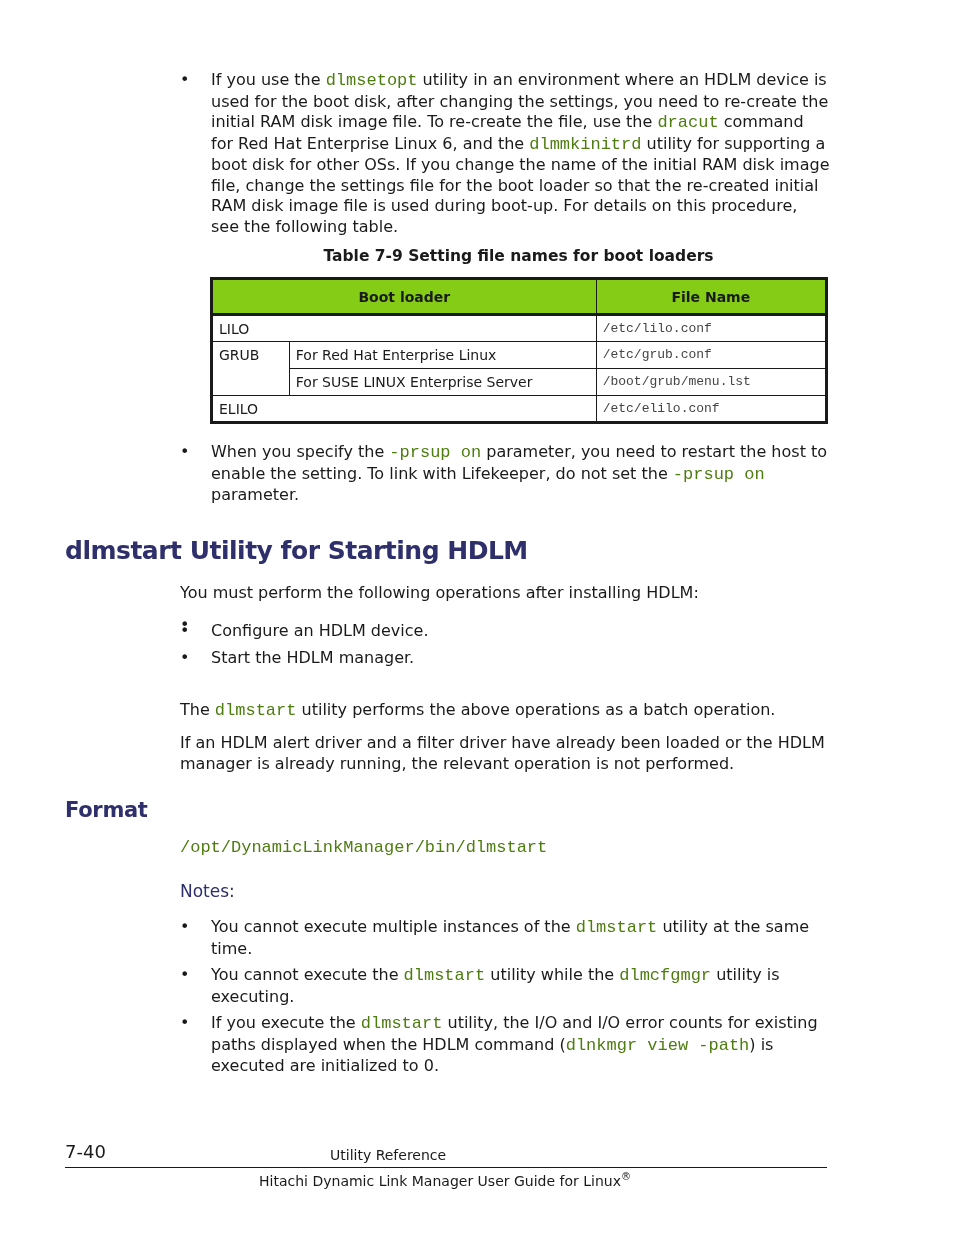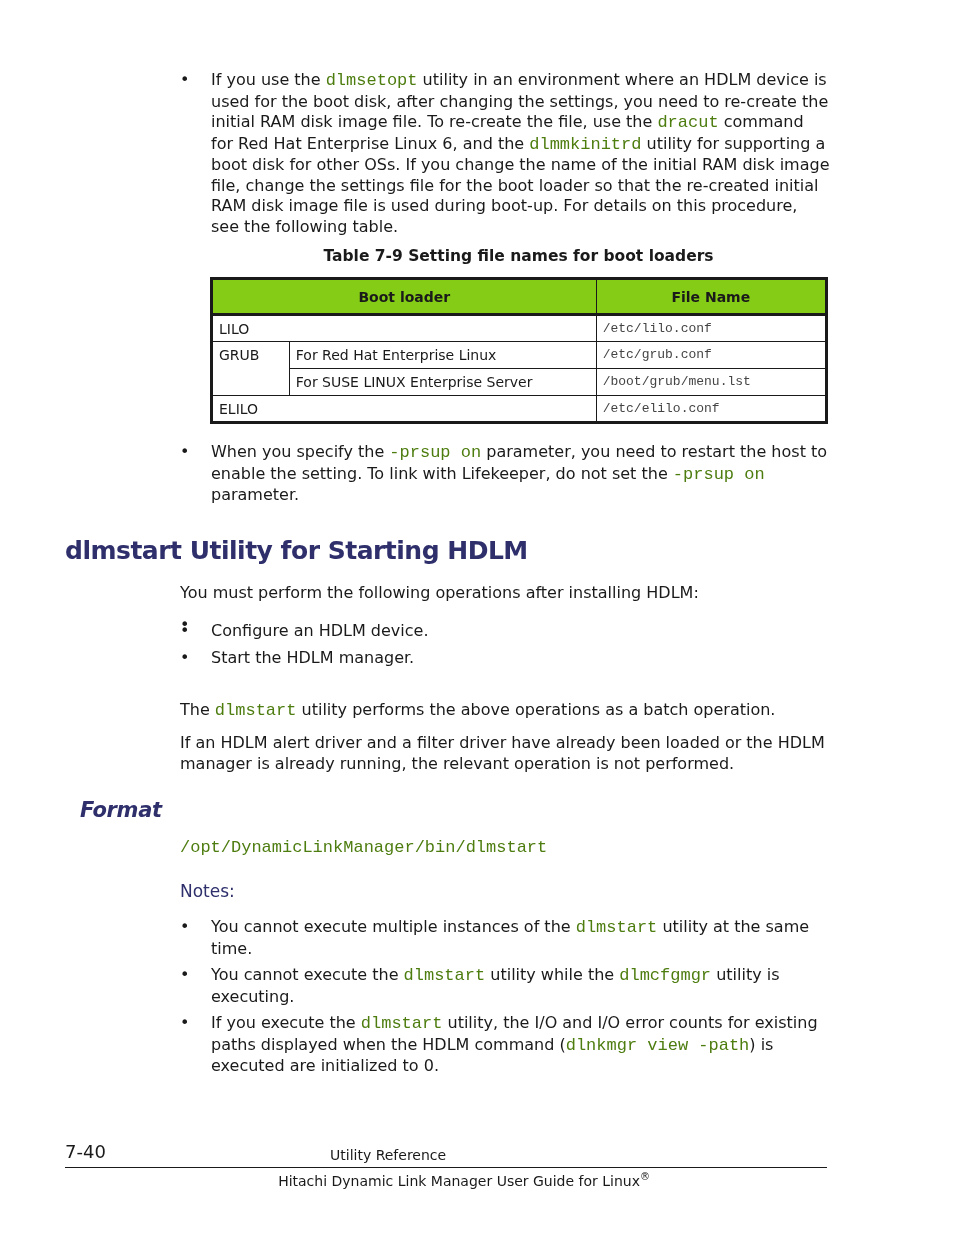--- a/index.html
+++ b/index.html
@@ -6,35 +6,35 @@
   body { width: 954px; height: 1235px; position: relative; overflow: hidden;
          font-family: "DejaVu Sans", sans-serif; color: #1a1a1a; }
   .mono { font-family: "Liberation Mono", "DejaVu Sans Mono", monospace; font-size: 17px; color: #4d7c0f; }
   .body-text { font-size: 16px; line-height: 20.5px; }
   .bullet-list { position: absolute; left: 180px; width: 650px; margin: 0; padding: 0; list-style: none; }
   .bullet-list li { position: relative; padding-left: 31px; }
   .bullet-list li .dot { position: absolute; left: 0; top: 0; }
   .para { position: absolute; left: 180px; width: 650px; margin: 0; }
   h1.section { position: absolute; left: 65px; top: 536px; margin: 0; font-size: 25px; font-weight: bold;
                color: #2e2f6b; font-family: "DejaVu Sans", sans-serif; letter-spacing: -0.5px; }
-  h2.sub { position: absolute; left: 80px; top: 798px; margin: 0; font-size: 21px; font-weight: bold;
-           color: #2e2f6b; letter-spacing: -0.3px; font-style: italic; }
+  h2.sub { position: absolute; left: 65px; top: 798px; margin: 0; font-size: 21px; font-weight: bold;
+           color: #2e2f6b; letter-spacing: -0.3px; }
   .notes-h { position: absolute; left: 180px; top: 881px; margin: 0; font-size: 17px; font-weight: normal; color: #2e2f6b; }
   .table-caption { position: absolute; left: 210px; width: 617px; top: 247px; text-align: center;
                    font-size: 15.5px; font-weight: bold; margin: 0; }
   table.bl { position: absolute; left: 210px; top: 277px; width: 618px; border-collapse: collapse;
              font-size: 14px; border: 3px solid #1a1a1a; }
   table.bl th { background: #84cc16; height: 31px; font-weight: bold; font-size: 14px; border: 1px solid #1a1a1a;
                 border-bottom: 3px solid #1a1a1a; }
   table.bl td { border: 1px solid #1a1a1a; height: 27px; padding: 0 6px; vertical-align: top; padding-top: 5px; box-sizing: border-box; }
   table.bl td.fn { font-family: "Liberation Mono", "DejaVu Sans Mono", monospace; font-size: 13px; color: #444; }
   .footer-num { position: absolute; left: 65px; top: 1141px; font-size: 18px; }
   .footer-chapter { position: absolute; left: 330px; width: 230px; top: 1147px; font-size: 14px; }
   .footer-rule { position: absolute; left: 65px; top: 1167px; width: 762px; height: 1px; background: #1a1a1a; }
-  .footer-book { position: absolute; left: 240px; width: 410px; top: 1171px; text-align: right; font-size: 14px; }
+  .footer-book { position: absolute; left: 240px; width: 410px; top: 1171px; text-align: center; font-size: 14px; }
   .footer-book sup { font-size: 10px; }
   .format-code { position: absolute; left: 180px; top: 838px; }
 </style>
 </head>
 <body>
 
 <ul class="bullet-list body-text" style="top:70px;">
   <li>
     <span class="dot">•</span>
     <span class="rich"><span>If you use the </span><span class="mono">dlmsetopt</span><span> utility in an environment where an HDLM device is used for the boot disk, after changing the settings, you need to re-create the initial RAM disk image file. To re-create the file, use the </span><span class="mono">dracut</span><span> command for Red Hat Enterprise Linux 6, and the </span><span class="mono">dlmmkinitrd</span><span> utility for supporting a boot disk for other OSs. If you change the name of the initial RAM disk image file, change the settings file for the boot loader so that the re-created initial RAM disk image file is used during boot-up. For details on this procedure, see the following table.</span></span>

